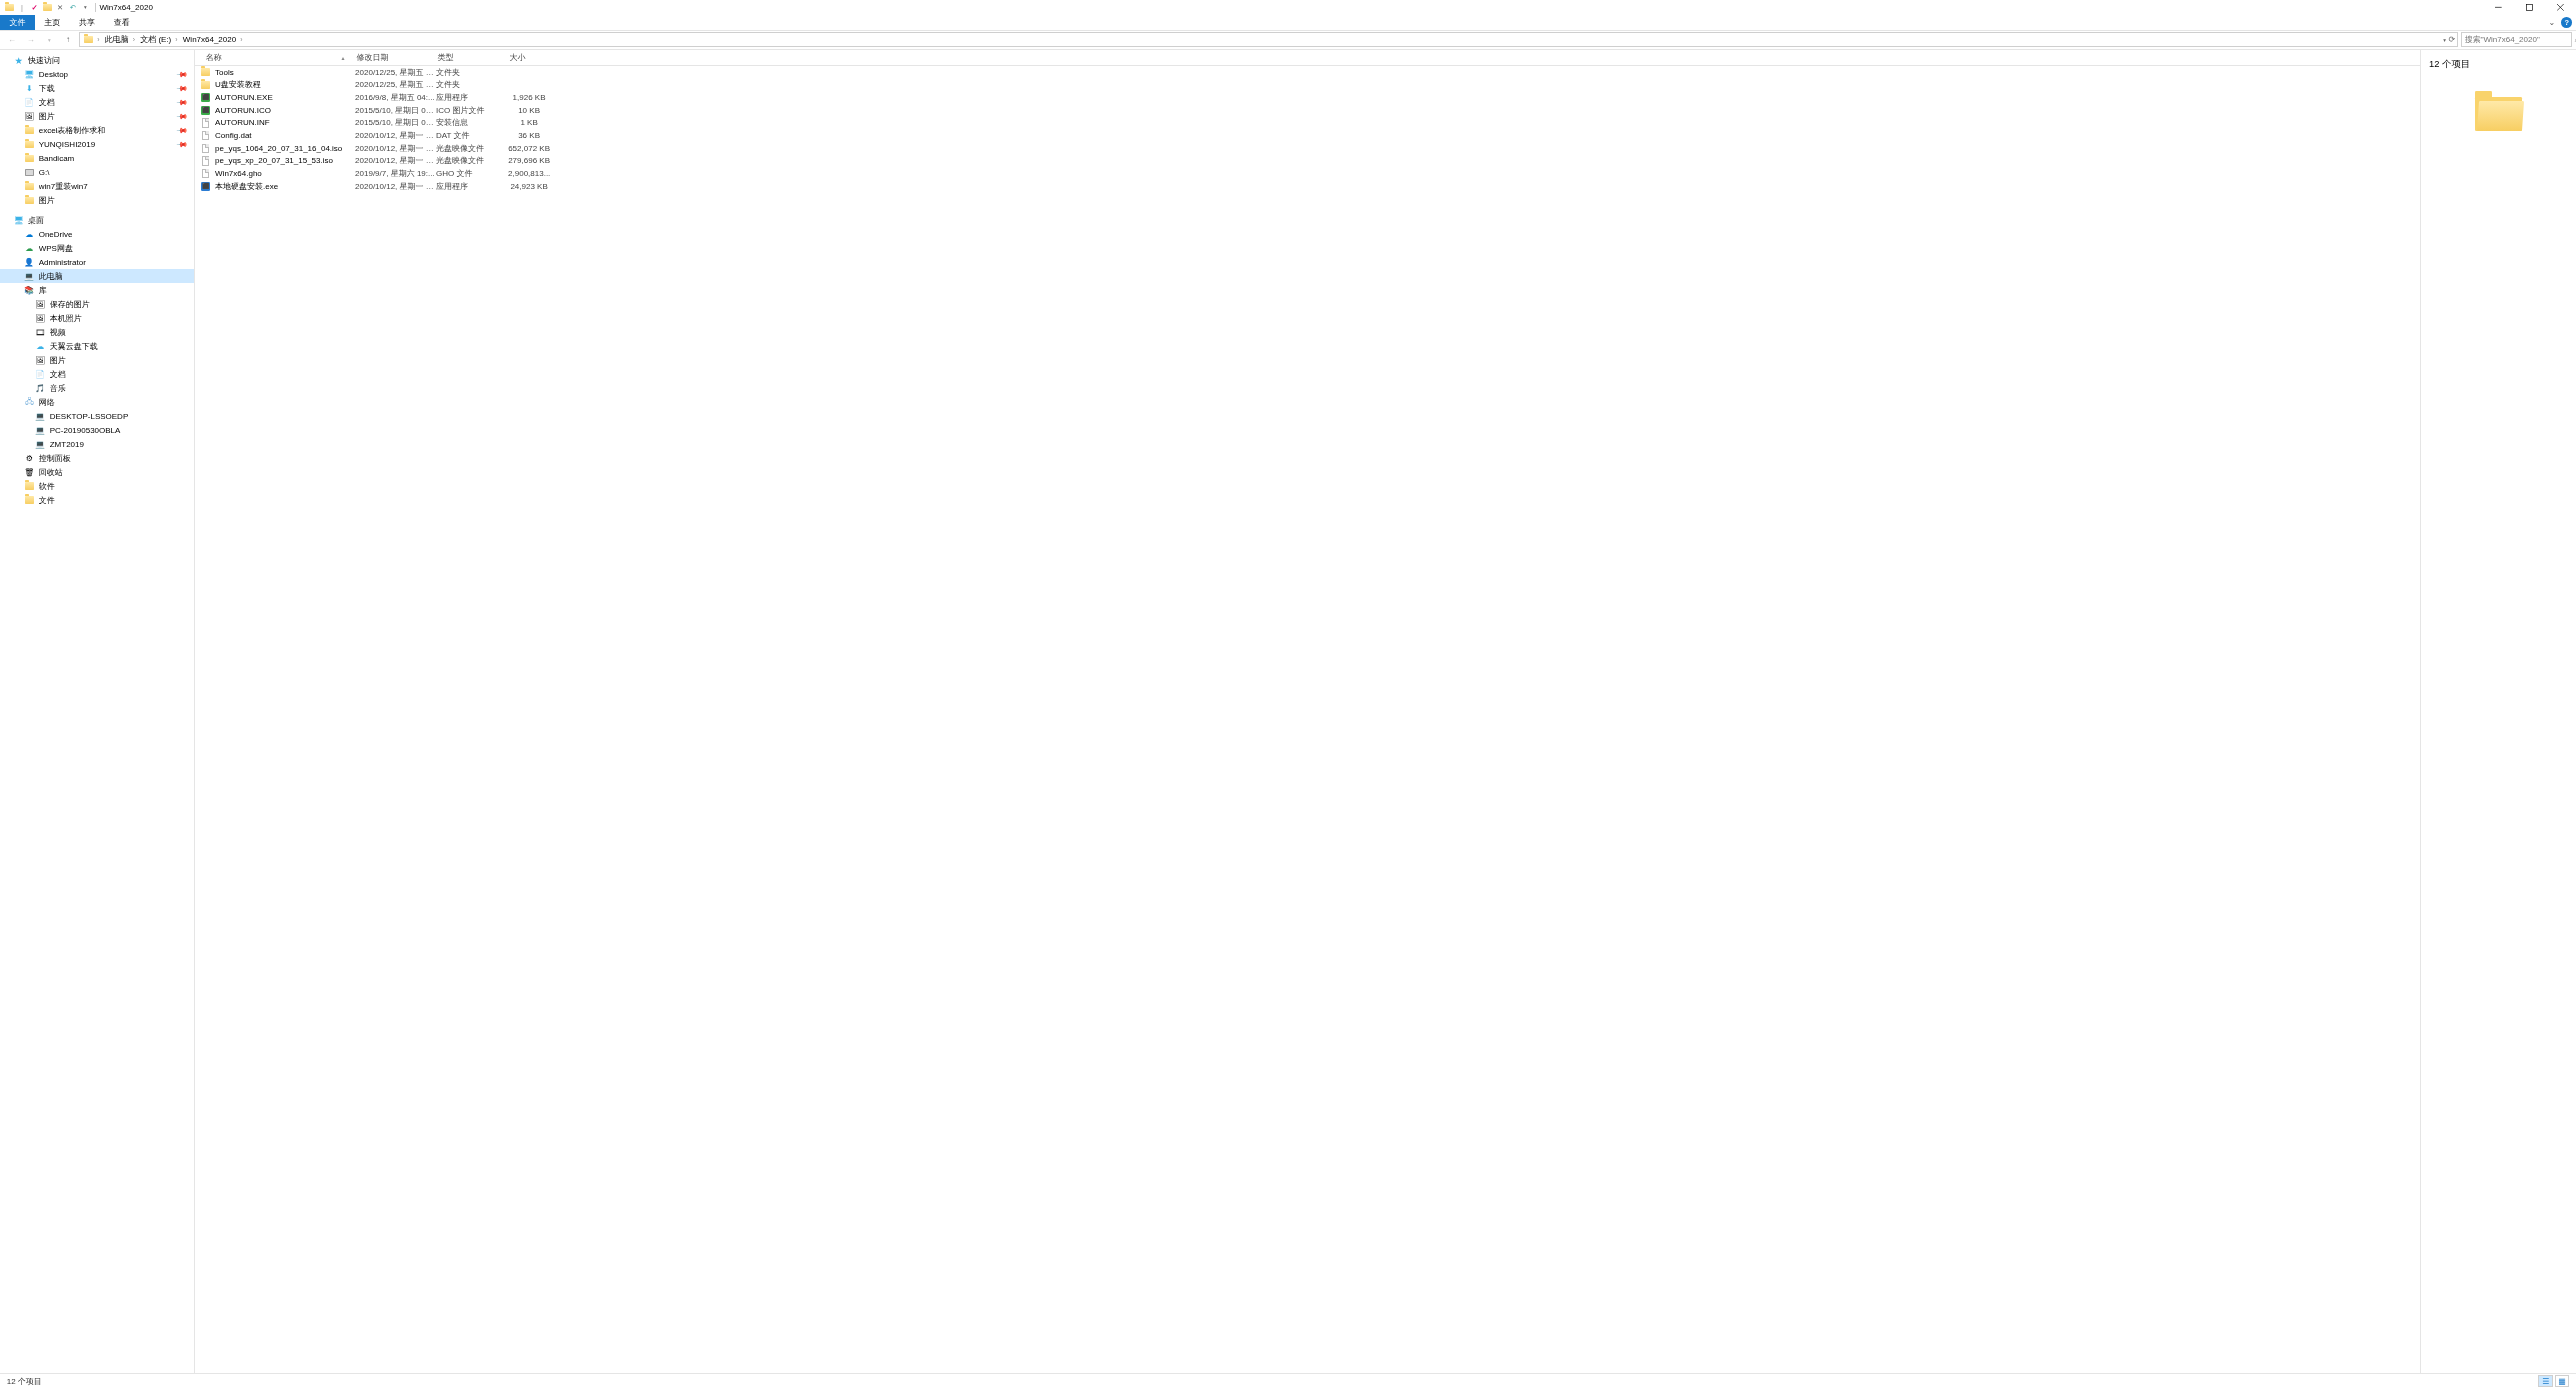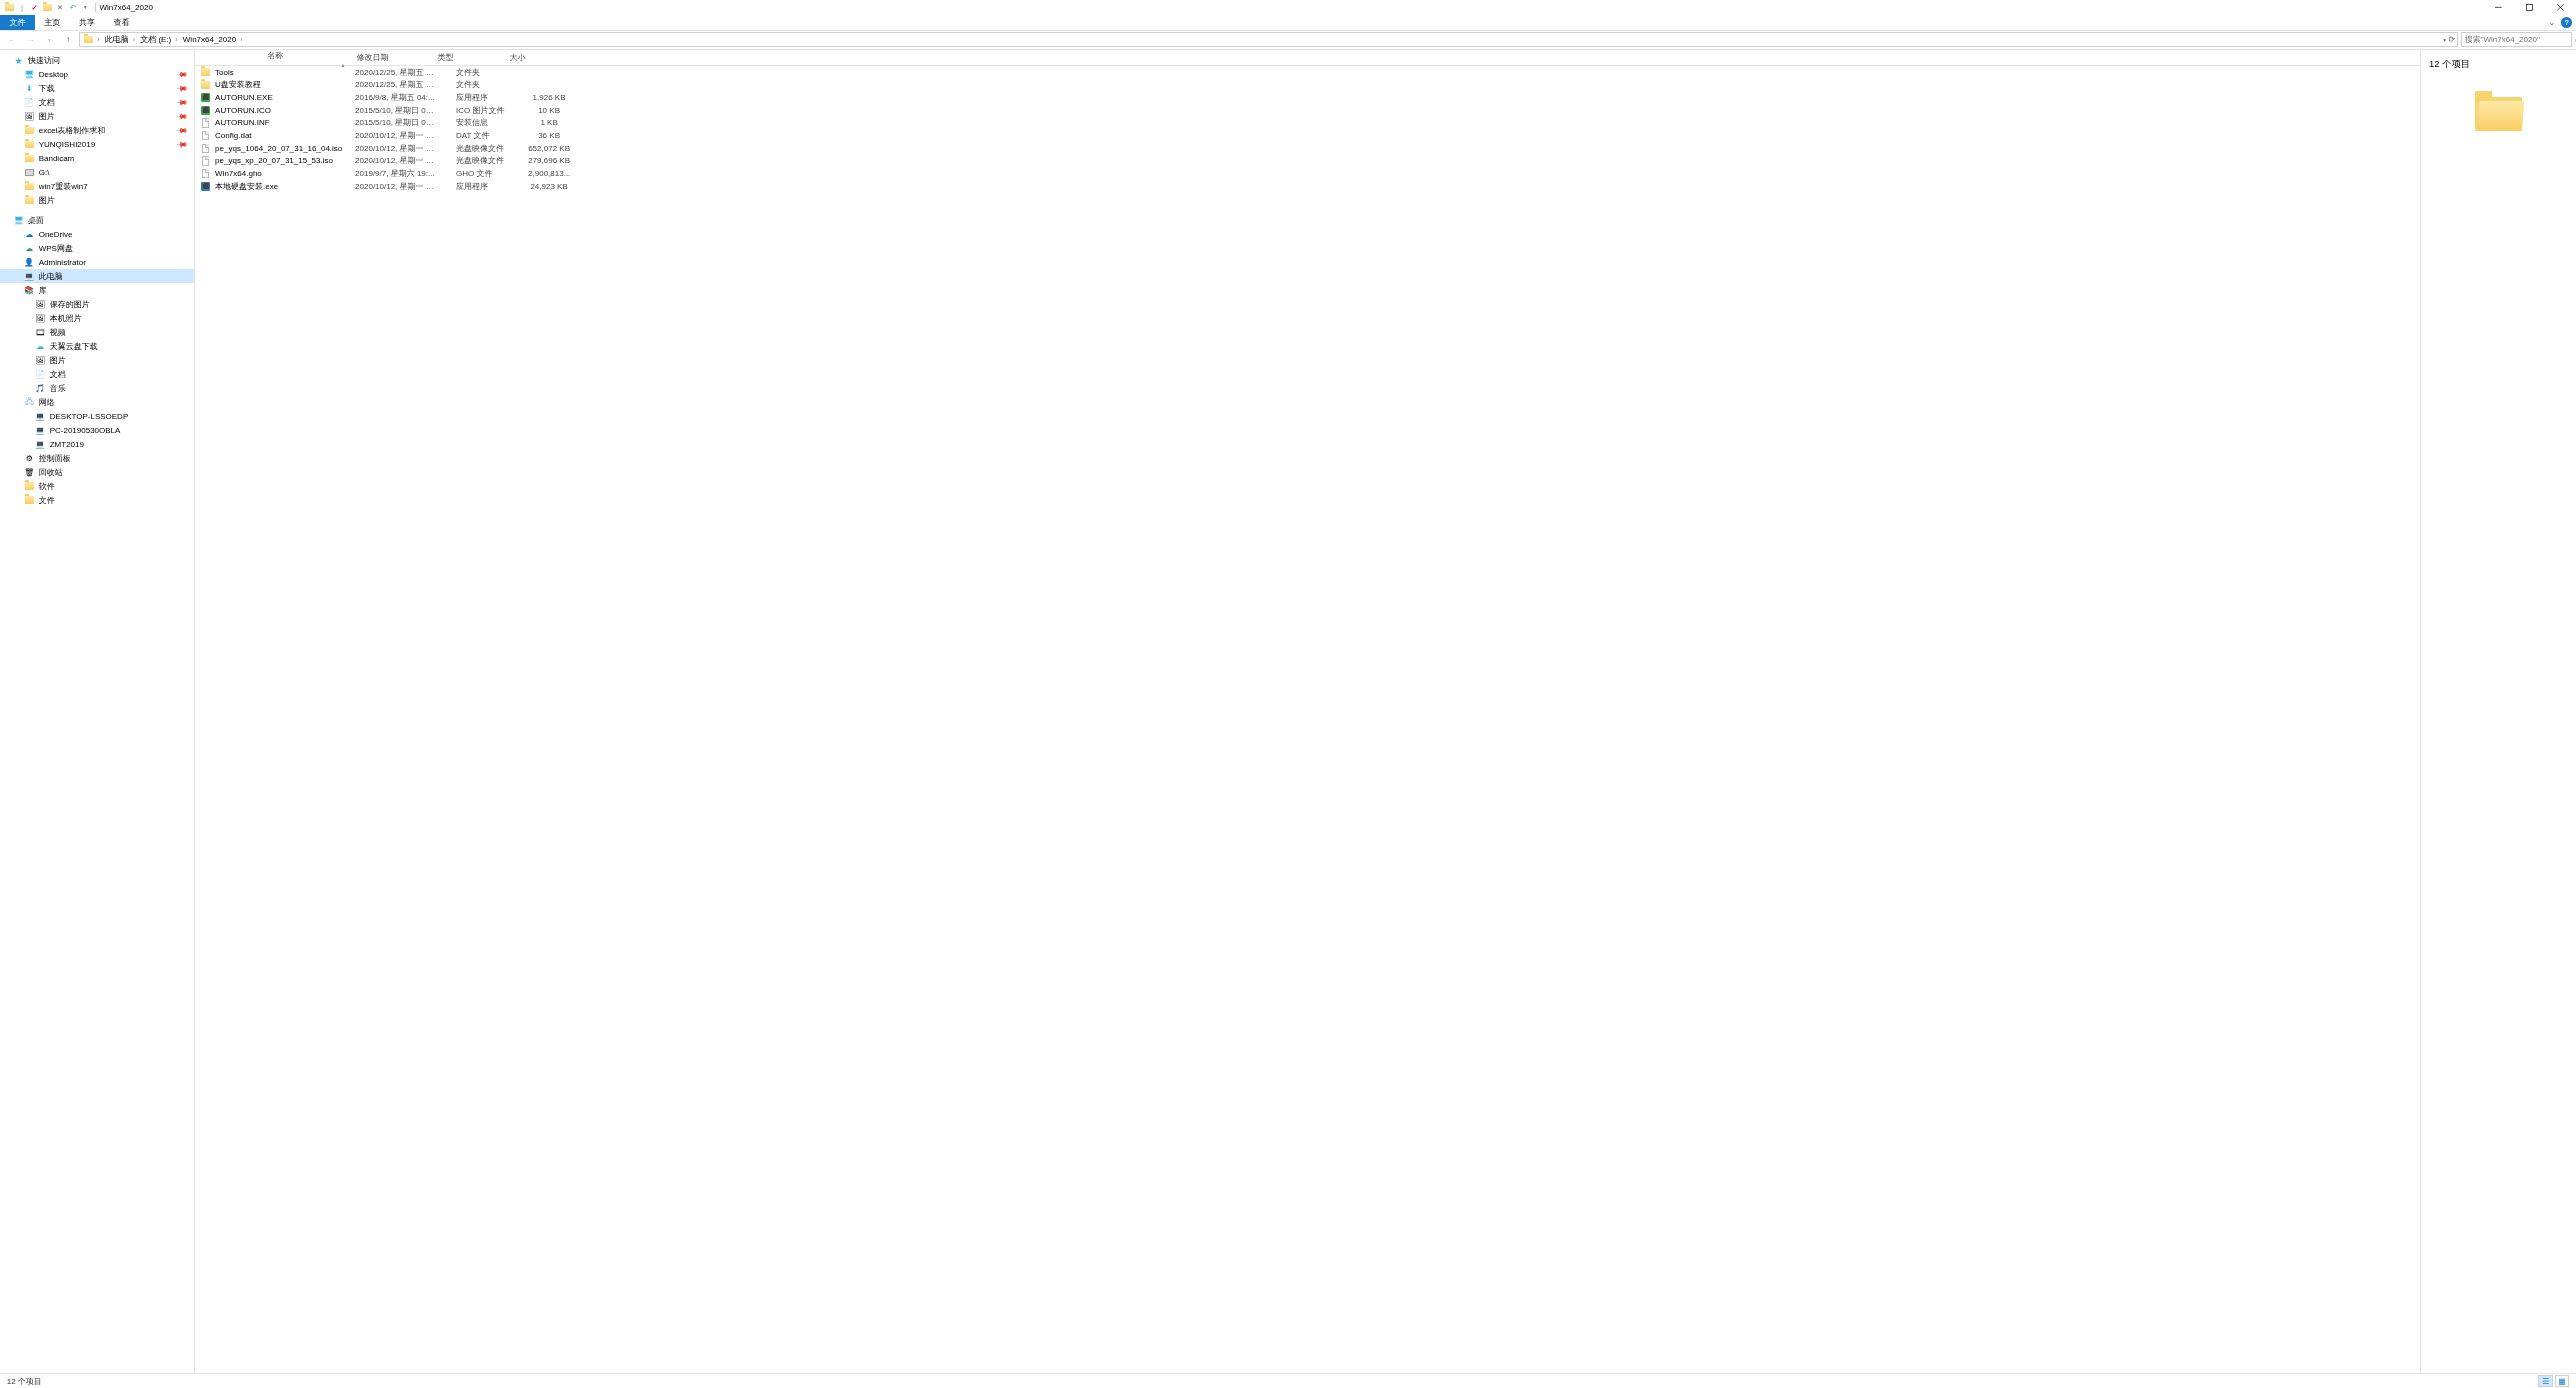--- a/index.html
+++ b/index.html
@@ -44,31 +44,31 @@
 .tree-indent { display:inline-block; }
 .tree-icon { width:10.7px; height:10.7px; margin-right:4px; display:flex; align-items:center; justify-content:center; font-size:8px; }
 .tree-label { flex:1; white-space:nowrap; overflow:hidden; text-overflow:ellipsis; }
 .pin { color:#8a8a8a; font-size:7.4px; transform:rotate(45deg); }
 
 
 .filepane { flex:1; display:flex; min-width:0; }
 .filelist { flex:1; display:flex; flex-direction:column; min-width:0; }
 .colheaders { height:16px; display:flex; align-items:center; border-bottom:0.7px solid #e5e5e5; color:#444; }
 .colh { padding:0 5.4px; border-right:0.7px solid transparent; display:flex; align-items:center; height:100%; }
-.col-name { width: 156px; flex-direction: column; }
+.col-name { width: 156px; }
 .col-date { width: 81px; text-align: center; }
 .col-type { width: 72px; }
 .col-size { width: 47px; text-align:right; justify-content:flex-start; }
 .sort-arrow { margin-left:auto; color:#888; font-size:6px; }
 .rows { overflow:auto; flex:1; }
 .row { height:12.7px; display:flex; align-items:center; padding-left:5.4px; }
 .row-icon { width:10.7px; height:10.7px; margin-right:4px; display:flex; align-items:center; justify-content:center; font-size:7.4px; }
 .row .c-name { width: 140px; white-space:nowrap; overflow:hidden; text-overflow:ellipsis; }
 .row .c-date { width: 81px; white-space:nowrap; overflow:hidden; text-overflow:ellipsis; color:#444; }
-.row .c-type { width: 72px; white-space:nowrap; overflow:hidden; text-overflow:ellipsis; color:#444;margin-left:20px; }
+.row .c-type { width: 72px; white-space:nowrap; overflow:hidden; text-overflow:ellipsis; color:#444; }
 .row .c-size { width: 42px; text-align:center; color:#444; }
 
 
 .preview { width: 156px; border-left:0.7px solid #e5e5e5; padding:8px; }
 .preview-title { font-size:9.4px; color:#000; margin-bottom:20px; }
 .preview-folder { width:47px; height:40px; margin: 0 auto; position:relative; }
 .pf-back { position:absolute; bottom:0; left:0; width:47px; height:34px; background:#f9d36b; border-radius:1.3px; }
 .pf-tab { position:absolute; top:0; left:0; width:17.4px; height:9.4px; background:#f9d36b; border-radius:1.3px 1.3px 0 0; }
 .pf-front { position:absolute; bottom:0; left:2px; width:45px; height:29.5px; background:linear-gradient(#ffe9a8,#f7ce62); border-radius:1.3px; transform:skewX(-4deg); transform-origin:bottom left; }
 

